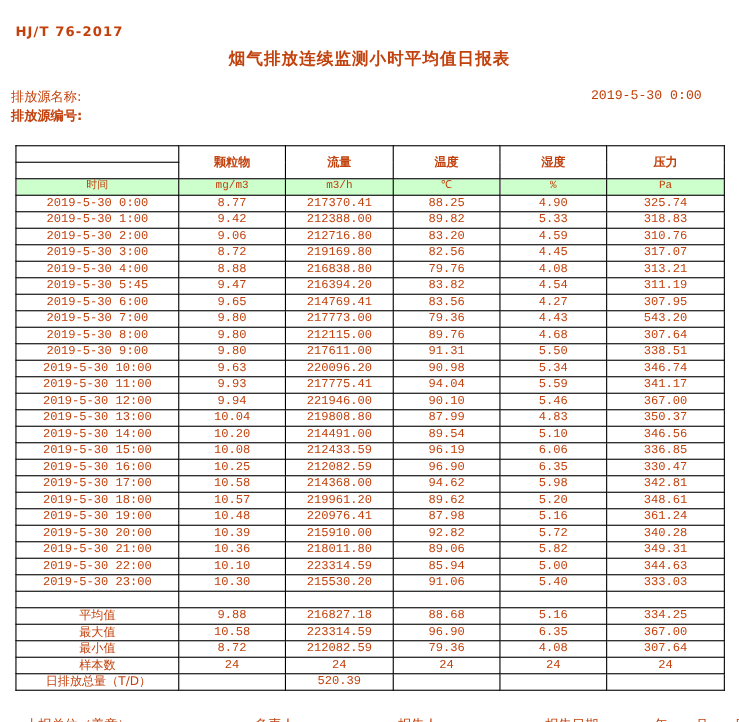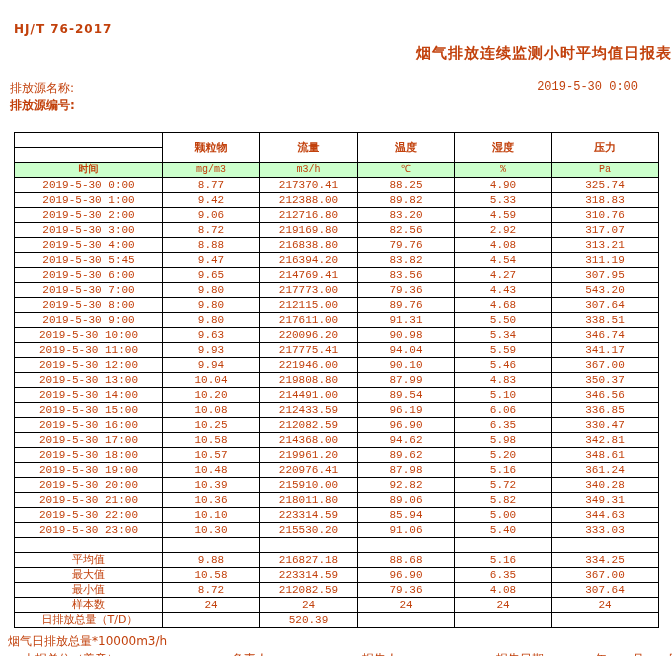--- a/index.html
+++ b/index.html
@@ -11,21 +11,21 @@
     color:#c2410c;
     overflow:hidden;
     margin-top:14px;
   }
   .std-no{
     position:absolute;left:14px;top:8px;
     font-size:12px;font-weight:bold;letter-spacing:1px;
   }
   .title{
     position:absolute;left:0;top:30px;width:672px;
-    text-align:right;font-size:15px;font-weight:bold;letter-spacing:1px;
+    text-align:center;font-size:15px;font-weight:bold;letter-spacing:1px;
   }
   .src-name{position:absolute;left:10px;top:66px;font-size:12px;font-weight:normal;}
   .src-code{position:absolute;left:10px;top:83px;font-size:12px;font-weight:bold;}
   .datetime{
     position:absolute;top:66px;right:34px;
     font-size:12px;font-family:"Liberation Mono",monospace;
   }
   table.report{
     position:absolute;left:14px;top:118px;
     width:644px;
@@ -34,21 +34,21 @@
   table.report td{
     border:1px solid #000;
     height:14px;line-height:14px;
     padding:0 2px;
     text-align:center;
     font-size:11px;
     white-space:nowrap;overflow:hidden;
   }
   td.pollutant{font-size:12px;font-weight:bold;}
   tr.unit-row td{font-family:"Liberation Mono",monospace;font-size:10px;}
-  td.time-head{font-size:12px;font-weight:bold;font-family:"DejaVu Sans",sans-serif;}
+  td.time-head{font-size:12px;font-weight:normal;font-family:"DejaVu Sans",sans-serif;}
   td.num{font-family:"Liberation Mono",monospace;font-size:11px;}
   td.sum-label{font-size:12px;}
   td.sum-label.left{text-align:center;padding-left:4px;}
   .note{position:absolute;left:8px;top:619px;font-size:12px;}
   .sig-row{position:absolute;left:15px;top:637px;width:640px;height:16px;font-size:12px;}
   .sig-row span{position:absolute;top:0;white-space:nowrap;}
   .sig-unit{left:8px;}
   .sig-manager{left:217px;}
   .sig-reporter{left:347px;}
   .sig-date{left:481px;}
@@ -118,21 +118,21 @@
       <td class="num">212716.80</td>
       <td class="num">83.20</td>
       <td class="num">4.59</td>
       <td class="num">310.76</td>
     </tr>
         <tr>
       <td class="num">2019-5-30 3:00</td>
       <td class="num">8.72</td>
       <td class="num">219169.80</td>
       <td class="num">82.56</td>
-      <td class="num">2.92</td>
+      <td class="num">4.45</td>
       <td class="num">317.07</td>
     </tr>
         <tr>
       <td class="num">2019-5-30 4:00</td>
       <td class="num">8.88</td>
       <td class="num">216838.80</td>
       <td class="num">79.76</td>
       <td class="num">4.08</td>
       <td class="num">313.21</td>
     </tr>
@@ -332,21 +332,20 @@
       <td class="sum-label left">日排放总量（T/D）</td>
       <td class="num"></td>
       <td class="num">520.39</td>
       <td class="num"></td>
       <td class="num"></td>
       <td class="num"></td>
     </tr>
       </tbody>
   </table>
 
-  <div class="note">烟气日排放总量*10000m3/h</div>
 
   <div class="sig-row">
     <span class="sig-unit">上报单位（盖章）:</span>
     <span class="sig-manager">负责人:</span>
     <span class="sig-reporter">报告人:</span>
     <span class="sig-date">报告日期:</span>
     <span class="sig-year">年</span>
     <span class="sig-month">月</span>
     <span class="sig-day">日</span>
   </div>

